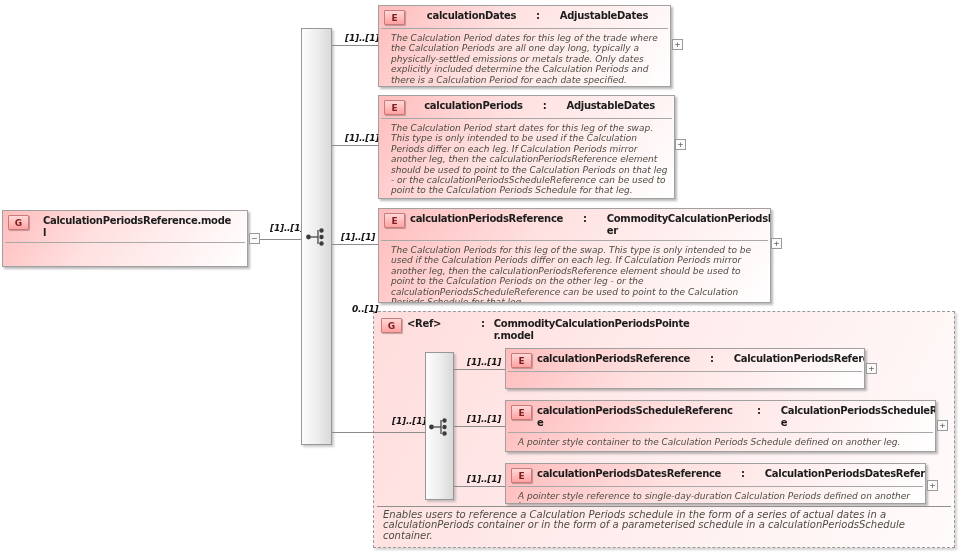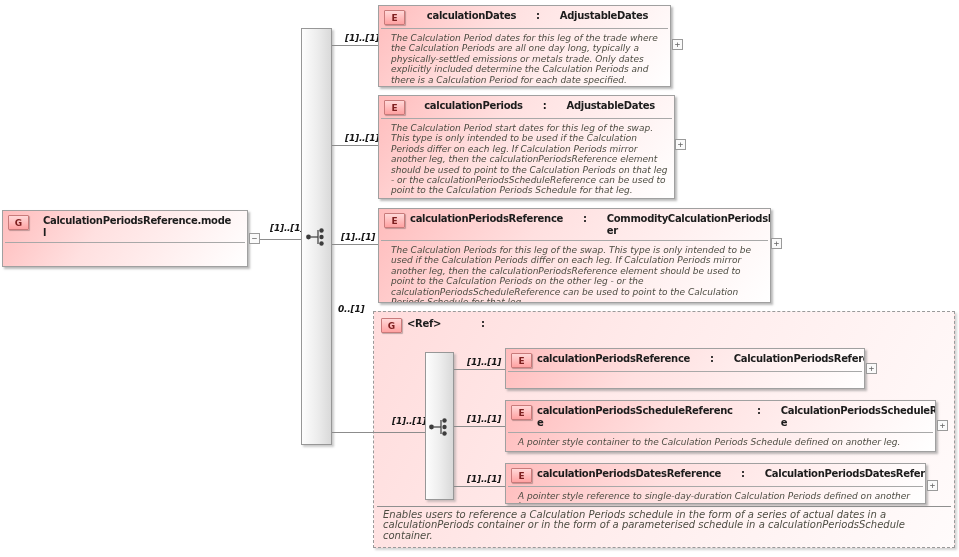--- a/index.html
+++ b/index.html
@@ -70,38 +70,39 @@
 <body>
 
 <div id="canvas">
 
   <div class="group" style="left:373px;top:311px;width:582px;height:237px;">
     <div class="ref-header">
       <span class="badge">G</span>
       <span class="nw">&lt;Ref&gt;</span>
       <span class="ref-gap"></span>
       <span class="colon">:</span>
+      <span class="wb" style="width:198px;">CommodityCalculationPeriodsPointer.model</span>
     </div>
     <div class="group-desc">Enables users to reference a Calculation Periods schedule in the form of a series of actual dates in a calculationPeriods container or in the form of a parameterised schedule in a calculationPeriodsSchedule container.</div>
   </div>
 
   <div class="line" style="left:260px;top:239px;width:41px;"></div>
   <div class="line" style="left:332px;top:45px;width:46px;"></div>
   <div class="line" style="left:332px;top:145px;width:46px;"></div>
   <div class="line" style="left:332px;top:244px;width:46px;"></div>
   <div class="line" style="left:332px;top:432px;width:93px;"></div>
   <div class="line" style="left:454px;top:369px;width:51px;"></div>
   <div class="line" style="left:454px;top:426px;width:51px;"></div>
   <div class="line" style="left:454px;top:486px;width:51px;"></div>
 
   <div class="occ" style="left:270px;top:223px;">[1]..[1]</div>
   <div class="occ" style="left:345px;top:33px;">[1]..[1]</div>
   <div class="occ" style="left:345px;top:133px;">[1]..[1]</div>
   <div class="occ" style="left:341px;top:232px;">[1]..[1]</div>
-  <div class="occ" style="left:338px;top:304px;">0..[1]</div>
+  <div class="occ" style="left:352px;top:304px;">0..[1]</div>
   <div class="occ" style="left:392px;top:416px;">[1]..[1]</div>
   <div class="occ" style="left:467px;top:357px;">[1]..[1]</div>
   <div class="occ" style="left:467px;top:414px;">[1]..[1]</div>
   <div class="occ" style="left:467px;top:474px;">[1]..[1]</div>
 
   <div class="bar" style="left:301px;top:28px;width:31px;height:417px;"></div>
   <svg class="choice-svg" style="left:304px;top:226px;" width="26" height="22" viewBox="0 0 26 22">
     <circle cx="4.5" cy="11" r="2.4" fill="#3c3c3c"></circle>
     <line x1="6.5" y1="11" x2="14" y2="11" stroke="#3c3c3c" stroke-width="1.2"></line>
     <line x1="14" y1="4" x2="14" y2="18" stroke="#3c3c3c" stroke-width="1.2"></line>

